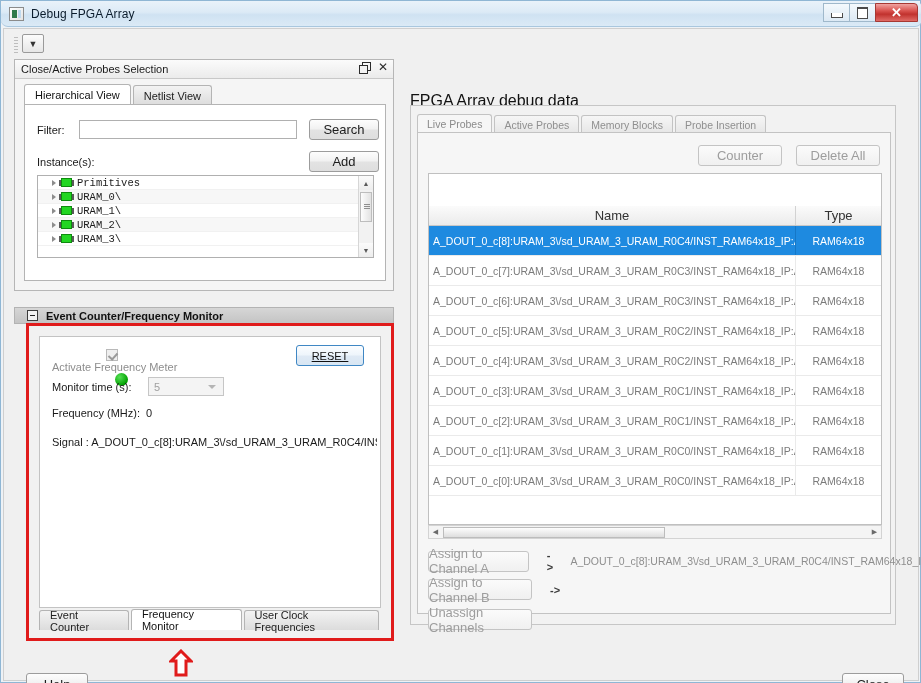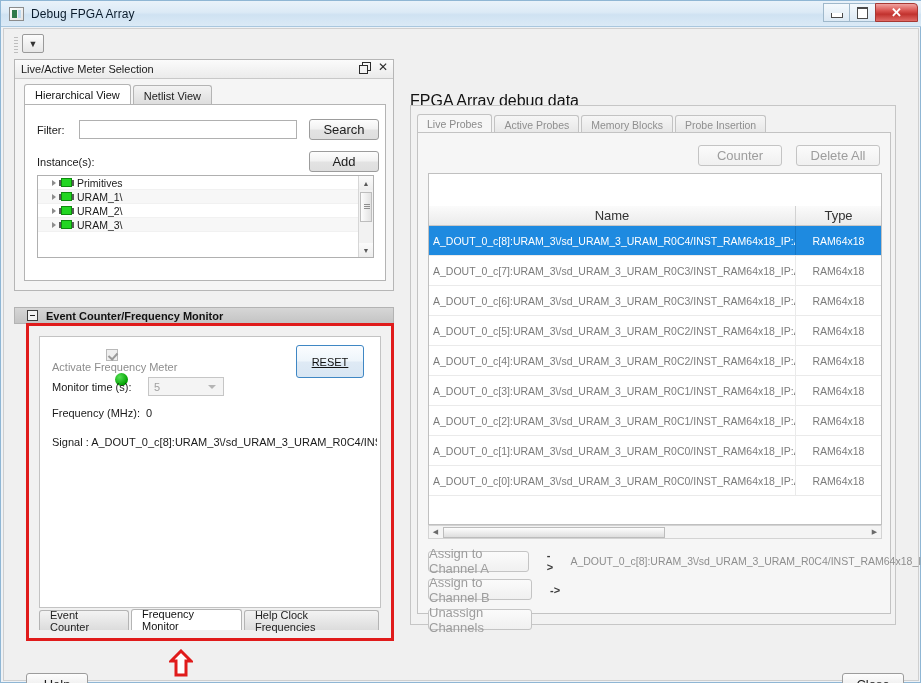--- a/index.html
+++ b/index.html
@@ -17,21 +17,21 @@
     left: 0; top: 0;
     width: 921px; height: 683px;
     background: #eef2f6;
     border: 1px solid #8fb6d4;
   }
   .titlebar {
     position: absolute; left: 0; top: 0;
     width: 921px; height: 26px;
     background: linear-gradient(to bottom, #e9f2fa 0%, #dceaf6 45%, #cfe2f2 55%, #dbeaf6 100%);
     border-bottom: 1px solid #a9c7de;
-    display: flex; align-items: center;
+    display: flex; align-items: center; border-radius: 7px;
   }
   .title-icon {
     width: 15px; height: 14px;
     margin-left: 8px; margin-right: 7px;
     background: linear-gradient(135deg, #ffffff 0%, #e3e3e3 100%);
     border: 1px solid #8b8b8b;
     position: relative;
     flex: 0 0 auto;
   }
   .title-icon::after {
@@ -193,20 +193,21 @@
     position: absolute; left: 12px; top: 70px;
     width: 337px; height: 83px;
     border: 1px solid #b0b0b0; background: #fff;
     overflow: hidden;
   }
   .tree-row {
     height: 14px; display: flex; align-items: center;
     font-size: 10.5px; color: #1b1b1b;
     padding-left: 14px;
     border-bottom: 1px solid #f1f1f1;
+    font-family: Liberation Mono, monospace;
   }
   .tree-row:nth-child(even) { background: #f7f7f7; }
   .tri {
     width: 0; height: 0;
     border-left: 4px solid #8c8c8c;
     border-top: 3.5px solid transparent;
     border-bottom: 3.5px solid transparent;
     margin-right: 5px;
   }
   .chip {
@@ -432,21 +433,21 @@
 
     <div class="toolbar">
       <div class="tb-grip"></div>
       <div class="tb-btn">
         <span>▼</span>
       </div>
     </div>
 
     <div class="dock-left">
       <div class="dock-title">
-        <span>Live/Active Meter Selection</span>
+        <span>Close/Active Probes Selection</span>
         <div class="dock-title-actions">
           <span class="ico-restore"></span>
           <span class="ico-close">✕</span>
         </div>
       </div>
 
       <div class="tabstrip">
         <div class="tab active">
           <span>Hierarchical View</span>
         </div>
@@ -475,20 +476,25 @@
         <div class="tree">
           <div id="tree-rows">
               <div class="tree-row">
                 <span class="tri"></span>
                 <span class="chip"></span>
                 <span>Primitives</span>
               </div>
               <div class="tree-row">
                 <span class="tri"></span>
                 <span class="chip"></span>
+                <span>URAM_0\</span>
+              </div>
+              <div class="tree-row">
+                <span class="tri"></span>
+                <span class="chip"></span>
                 <span>URAM_1\</span>
               </div>
               <div class="tree-row">
                 <span class="tri"></span>
                 <span class="chip"></span>
                 <span>URAM_2\</span>
               </div>
               <div class="tree-row">
                 <span class="tri"></span>
                 <span class="chip"></span>
@@ -512,21 +518,21 @@
 
     <div class="redbox">
       <div class="ec-inner">
 
         <div style="position:absolute; left:12px; top:12px; display:flex; align-items:center;flex-direction:column;">
           <span class="chk"></span>
           <span class="lbl" style="color:#8d8d8d;">Activate Frequency Meter</span>
           <span class="led" style="margin-left:14px;"></span>
         </div>
 
-        <div class="btn-reset" style="position:absolute; right:16px; top:8px; width:68px; height:33px;text-decoration:underline;">
+        <div class="btn-reset" style="position:absolute; right:16px; top:8px; width:68px; height:21px;text-decoration:underline;">
           <span>RESET</span>
         </div>
 
         <div style="position:absolute; left:12px; top:40px; display:flex; align-items:center;">
           <span class="lbl" style="width:96px;">Monitor time (s):</span>
           <div class="combo" style="width:76px;">
             <span>5</span>
             <span class="caret"></span>
           </div>
         </div>
@@ -543,21 +549,21 @@
       </div>
 
       <div class="ec-tabs">
         <div class="tab">
           <span>Event Counter</span>
         </div>
         <div class="tab active">
           <span>Frequency Monitor</span>
         </div>
         <div class="tab">
-          <span>Help Clock Frequencies</span>
+          <span>User Clock Frequencies</span>
         </div>
       </div>
     </div>
 
     <svg class="up-arrow" viewBox="0 0 24 28">
       <polygon points="12,2 22,12 17,12 17,26 7,26 7,12 2,12" fill="#ffffff" stroke="#e01b1b" stroke-width="3"></polygon>
     </svg>
 
     <div class="right-label">FPGA Array debug data</div>
     <div class="right-group">

